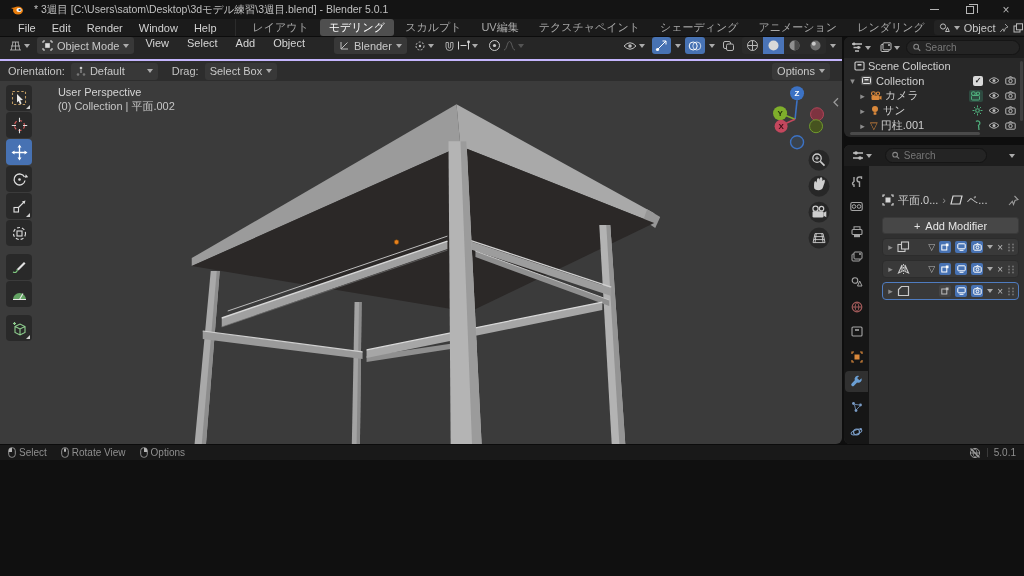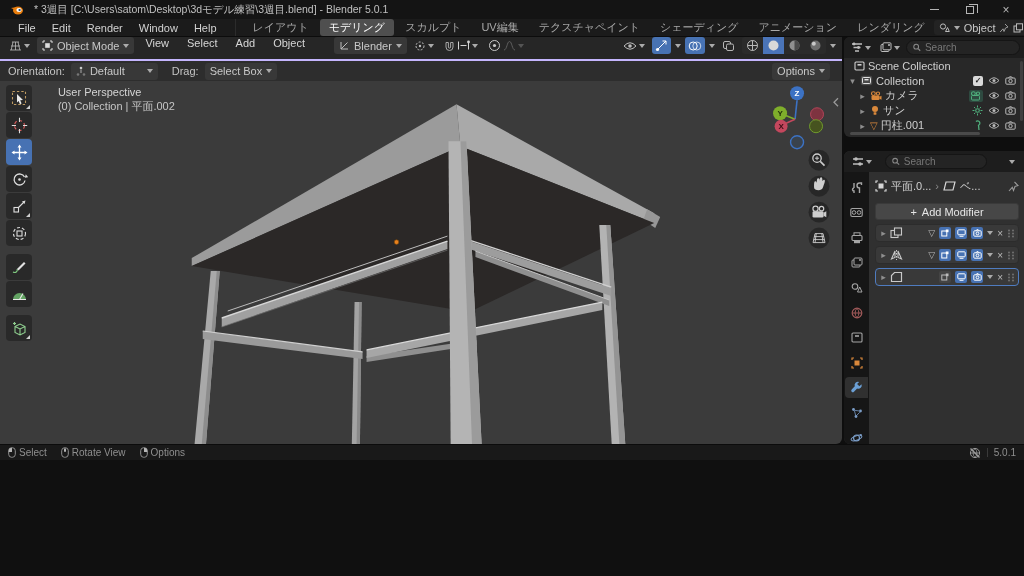--- a/index.html
+++ b/index.html
@@ -45,40 +45,40 @@
 
 .viewport { position:relative; flex:1; background:#3b3b3b; min-height:0; }
 .vp-svg { position:absolute; inset:0; }
 .ltoolbar { position:absolute; left:6px; top:4px; display:flex; flex-direction:column; gap:1px; }
 .tool { width:26px; height:26px; border-radius:4px; background:rgba(40,40,40,.92); display:flex; align-items:center; justify-content:center; position:relative; }
 .tool.active { background:#4772b3; }
 .tool.gap { margin-top:7px; }
 .tool .sub { position:absolute; right:2px; bottom:2px; width:0; height:0; border-left:4px solid transparent; border-bottom:4px solid #cfcfcf; }
 
 
-.side { width:180px; display:flex; flex-direction:column; gap:14px; flex:none;justify-content:flex-end; }
+.side { width:180px; display:flex; flex-direction:column; gap:8px; flex:none;justify-content:flex-end; }
 .outliner { height:100px; background:#282828; border-radius:6px 0 0 6px; overflow:hidden; flex:none; display:flex; flex-direction:column; position:relative; }
 .ol-header { height:21px; background:#1d1d1d; display:flex; align-items:center; padding:0 4px; gap:3px; flex:none; }
 .search { display:flex; align-items:center; gap:4px; background:#242424; border:1px solid #151515; border-radius:9px; height:15px; padding:0 6px; flex:1; }
 .search input { background:transparent; border:none; outline:none; color:#cfcfcf; font-size:10px; width:100%; font-family:"Liberation Sans",sans-serif; }
 .search input::placeholder { color:#777; }
 .ol-row { height:15px; display:flex; align-items:center; gap:3px; padding:0 4px; color:#cfcfcf; white-space:nowrap; }
 .ol-row .right { margin-left:auto; display:flex; align-items:center; gap:5px; padding-right:4px; }
 .disc { color:#8f8f8f; font-size:9px; width:9px; text-align:center; }
 .olscroll-h { position:absolute; bottom:2px; left:6px; width:130px; height:3px; border-radius:2px; background:#4a4a4a; }
 .olscroll-v { position:absolute; top:24px; right:1px; width:3px; height:60px; border-radius:2px; background:#404040; }
 
 .props { flex:1; background:#303030; border-radius:6px 0 0 6px; overflow:hidden; display:flex; flex-direction:column; min-height:0; }
 .pr-header { height:21px; background:#1d1d1d; display:flex; align-items:center; padding:0 5px; gap:4px; flex:none; }
 .pr-header .search { flex:1; max-width:102px; margin-left:6px; }
 .pr-body { flex:1; display:flex; min-height:0; }
 .tab-rail { width:25px; background:#161616; display:flex; flex-direction:column; align-items:center; padding-top:5px; gap:4px; flex:none; }
 .tab { width:23px; height:21px; display:flex; align-items:center; justify-content:center; border-radius:4px 0 0 4px; flex:none; }
 .tab.active { background:#303030; }
-.pr-content { flex:1; padding:5px 5px 0 6px; min-width:0; }
+.pr-content { flex:1; padding:5px 5px 0 13px; min-width:0;margin-top:20px; }
 .bcrumb { display:flex; align-items:center; gap:4px; height:18px; color:#d0d0d0; white-space:nowrap; }
 .bcrumb .pin { margin-left:auto; }
 .addmod { margin-top:8px; height:17px; background:#474747; border:1px solid #3a3a3a; border-radius:3px; display:flex; align-items:center; justify-content:center; gap:5px; color:#e6e6e6; }
 .mrow { margin-top:4px; height:18px; background:#393939; border:1px solid #2c2c2c; border-radius:4px; display:flex; align-items:center; gap:2px; padding:0 3px; }
 .mrow.sel { border-color:#4f7cc0; }
 .tg { width:12px; height:12px; border-radius:2px; background:#4772b3; display:flex; align-items:center; justify-content:center; flex:none; }
 .tg.off { background:#444; }
 .mrow .right { margin-left:auto; display:flex; align-items:center; gap:4px; }
 .mx { color:#b9b9b9; font-size:10px; }
 

